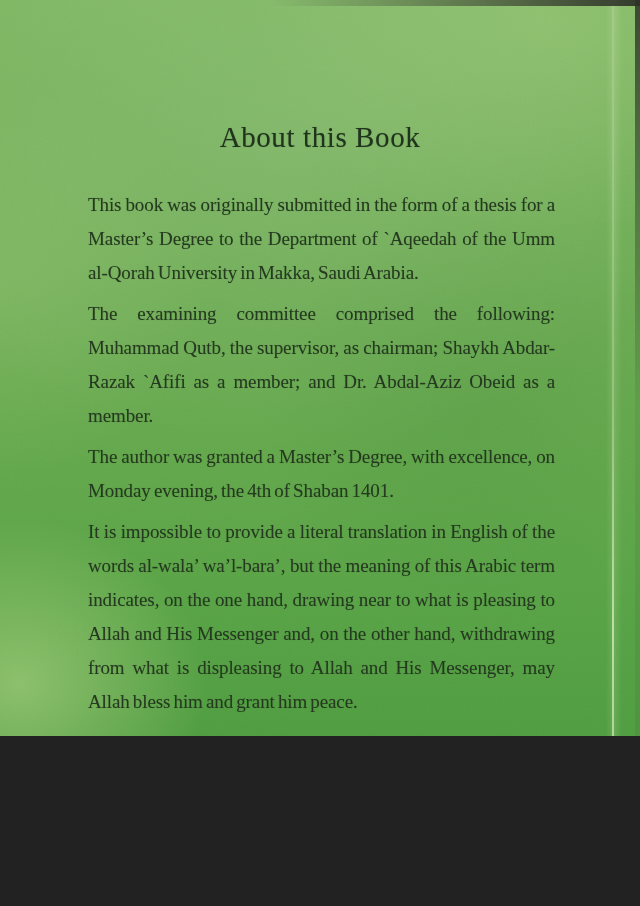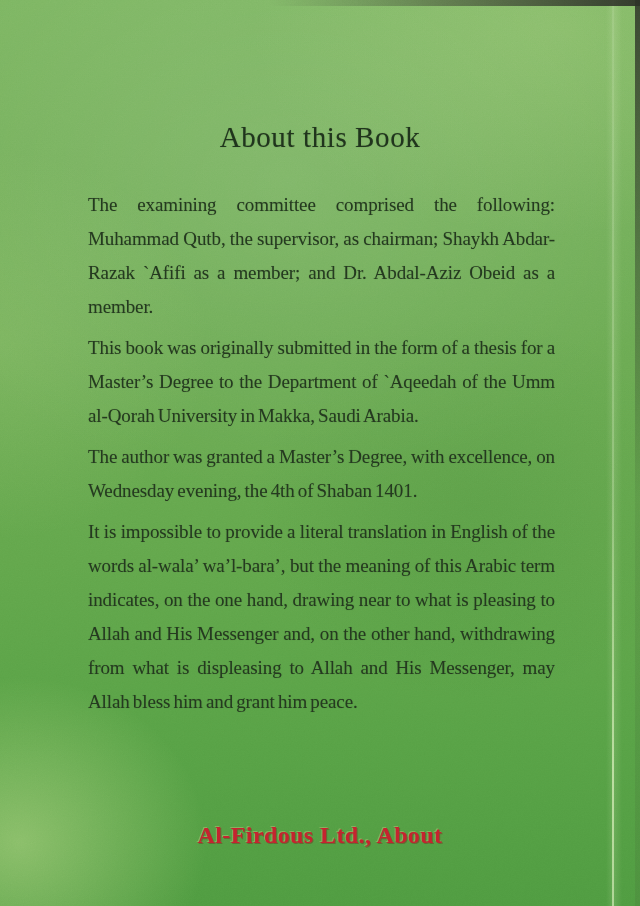--- a/index.html
+++ b/index.html
@@ -1,21 +1,21 @@
 <!DOCTYPE html>
 <html><head>
 <meta charset="utf-8">
 <style>
   html, body { margin: 0; padding: 0; background: #222; }
   * { box-sizing: border-box; }
 
   .cover {
     position: relative;
     width: 640px;
-    height: 906px;
+    height: 736px;
     margin: 0 auto;
     overflow: hidden;
     font-family: "Liberation Serif", serif;
     background:
       radial-gradient(ellipse 260px 230px at 3% 93%, rgba(216,236,160,0.42), rgba(216,236,160,0) 72%),
       radial-gradient(ellipse 300px 280px at 0% 38%, rgba(205,230,155,0.16), rgba(205,230,155,0) 70%),
       radial-gradient(ellipse 430px 300px at 86% 3%, rgba(200,226,152,0.20), rgba(200,226,152,0) 70%),
       radial-gradient(ellipse 540px 420px at 45% 20%, rgba(255,255,255,0.09), rgba(255,255,255,0) 75%),
       radial-gradient(ellipse 320px 280px at 74% 56%, rgba(34,104,36,0.10), rgba(34,104,36,0) 70%),
       linear-gradient(180deg, #7db662 0%, #76b15c 18%, #6cab53 40%, #63a74c 62%, #58a246 82%, #509c41 100%);
@@ -97,23 +97,23 @@
   }
 </style>
 </head>
 <body>
 
 <div class="cover">
 
   <h1 class="title">About this Book</h1>
 
   <div class="body-text">
+    <p>This book was originally submitted in the form of a thesis for a Master’s Degree to the Department of `Aqeedah of the Umm al-Qorah University in Makka, Saudi Arabia.</p>
     <p>The examining committee comprised the following: Muhammad Qutb, the supervisor, as chairman; Shaykh Abdar-Razak `Afifi as a member; and Dr. Abdal-Aziz Obeid as a member.</p>
-    <p>This book was originally submitted in the form of a thesis for a Master’s Degree to the Department of `Aqeedah of the Umm al-Qorah University in Makka, Saudi Arabia.</p>
-    <p>The author was granted a Master’s Degree, with excellence, on Wednesday evening, the 4th of Shaban 1401.</p>
+    <p>The author was granted a Master’s Degree, with excellence, on Monday evening, the 4th of Shaban 1401.</p>
     <p>It is impossible to provide a literal translation in English of the words al-wala’ wa’l-bara’, but the meaning of this Arabic term indicates, on the one hand, drawing near to what is pleasing to Allah and His Messenger and, on the other hand, withdrawing from what is displeasing to Allah and His Messenger, may Allah bless him and grant him peace.</p>
   </div>
 
   <div class="publisher">Al-Firdous Ltd., About</div>
 
   <div class="sheen-band"></div>
   <div class="sheen-line"></div>
   <div class="edge-top"></div>
   <div class="edge-right"></div>
 

